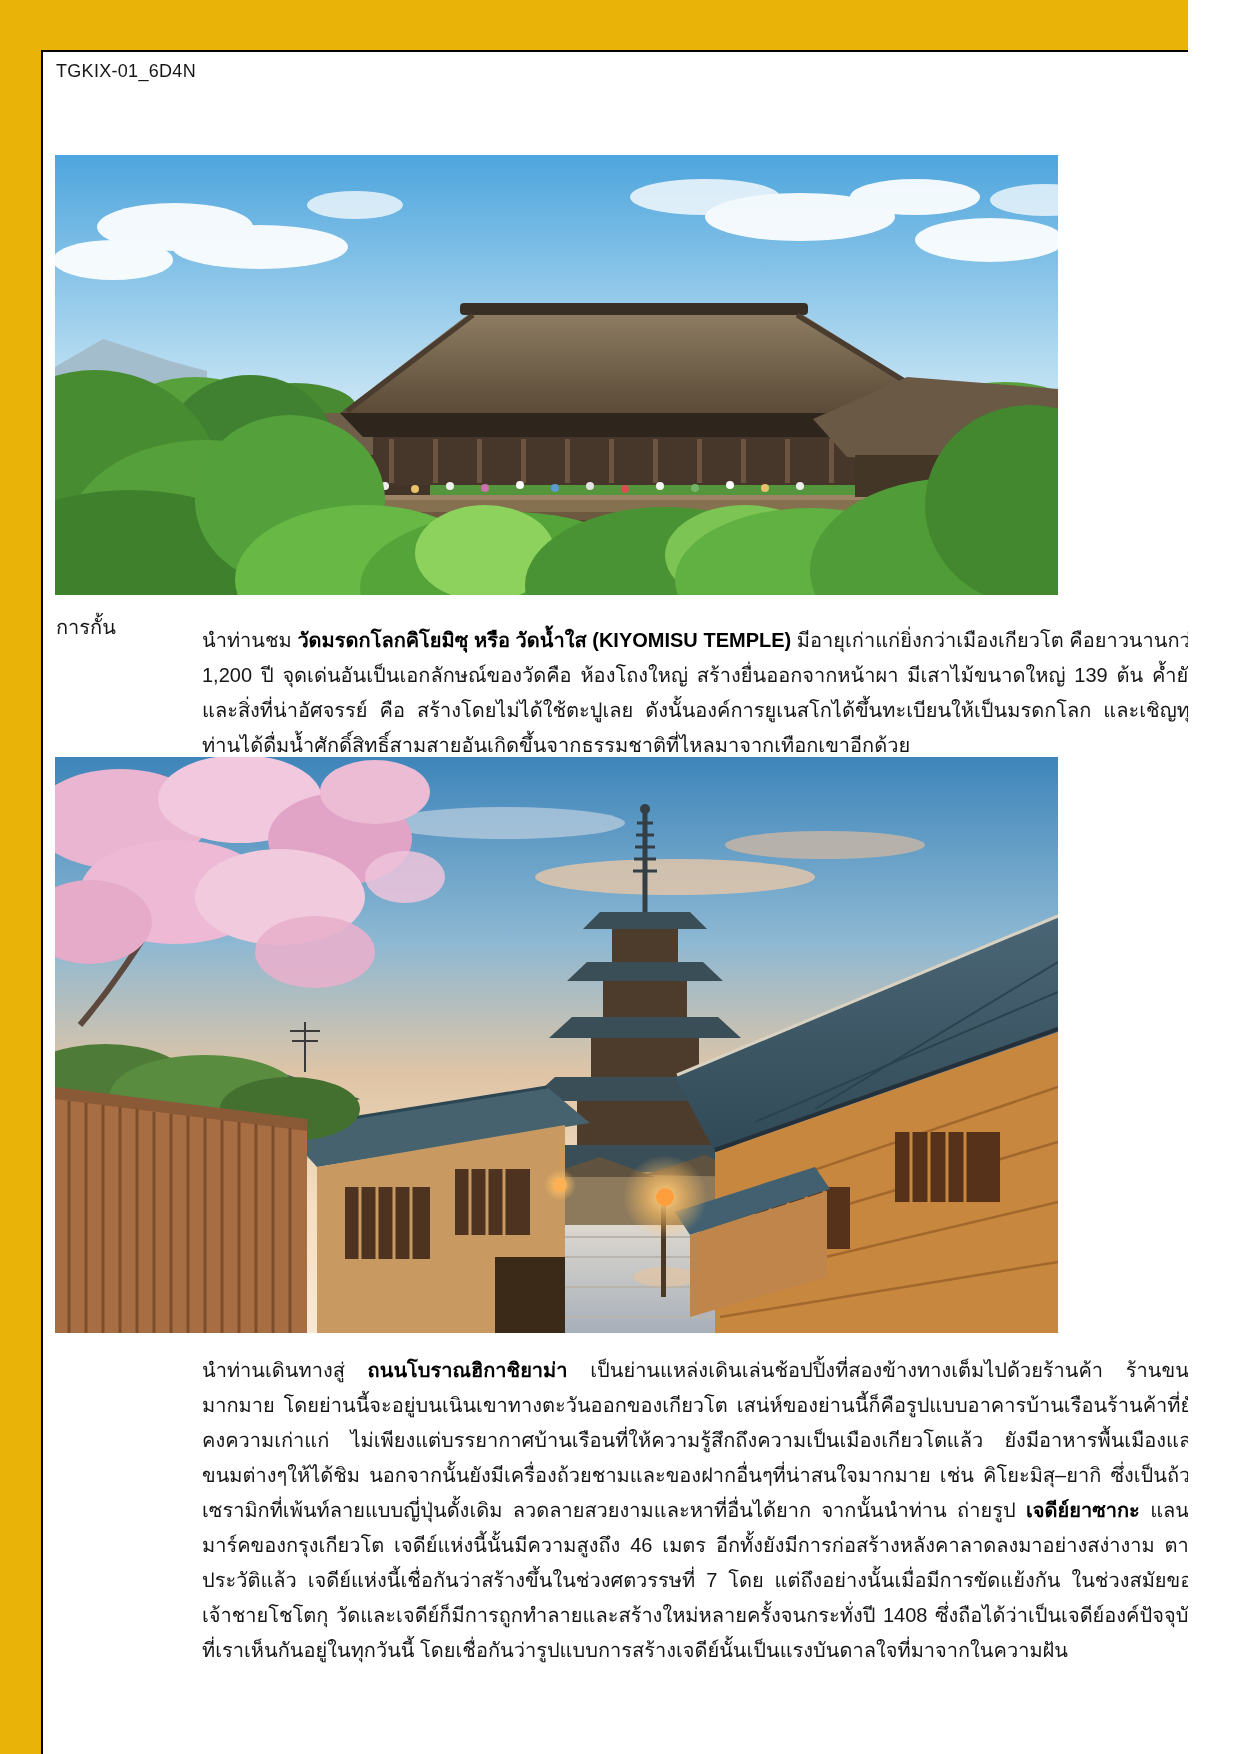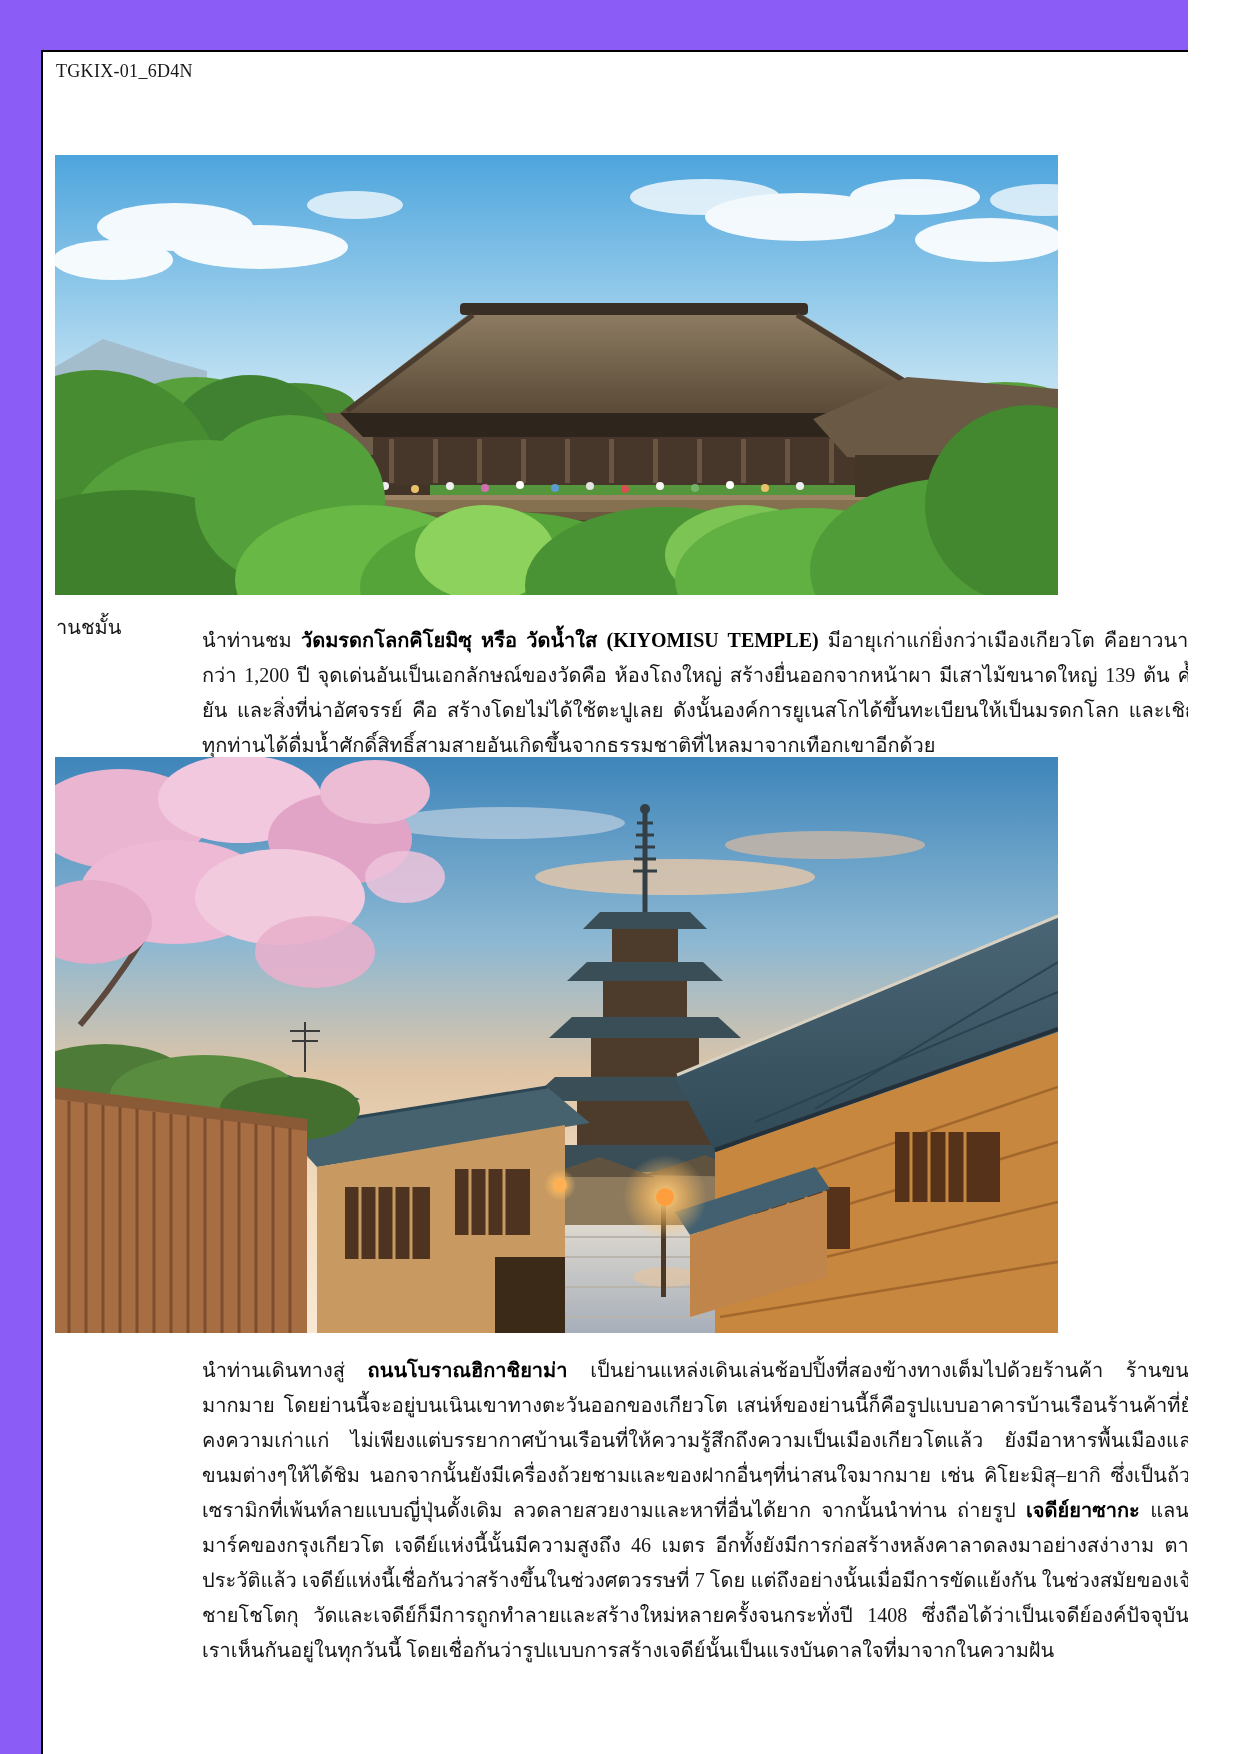--- a/index.html
+++ b/index.html
@@ -1,18 +1,18 @@
 <!DOCTYPE html>
 <html><head>
 <meta charset="utf-8">
 <style>
   html,body { margin:0; padding:0; background:#ffffff; }
   .page {
-    position:relative; width:1188px; height:1754px; background:#8b5cf6;
-    overflow:hidden; font-family:Liberation Serif, serif;
+    position:relative; width:1188px; height:1754px; background:#eab308;
+    overflow:hidden; font-family:Liberation Sans, sans-serif;
     color:#161616;
   }
   .frame {
     position:absolute; left:41px; top:50px; width:1154px; height:1760px;
     border:2px solid #000; box-sizing:border-box; background:#fff;
   }
   .doc-code { position:absolute; left:56px; top:61px; font-size:18px; letter-spacing:0.3px; }
   figure.photo { position:absolute; left:55px; margin:0; overflow:hidden; }
   .photo1 { top:155px; width:1003px; height:440px; }
   .photo2 { top:757px; width:1003px; height:576px; }
@@ -150,21 +150,21 @@
         <ellipse cx="430" cy="398" rx="70" ry="48" fill="#8ed25e"></ellipse>
         <ellipse cx="610" cy="430" rx="140" ry="78" fill="#4a9334"></ellipse>
         <ellipse cx="690" cy="400" rx="80" ry="50" fill="#7cc453"></ellipse>
         <ellipse cx="755" cy="425" rx="135" ry="72" fill="#61b042"></ellipse>
         <ellipse cx="900" cy="415" rx="145" ry="92" fill="#509c38"></ellipse>
         <ellipse cx="975" cy="350" rx="105" ry="100" fill="#43872f"></ellipse>
       </g>
     </svg>
   </figure>
 
-  <div class="step-label">านชมั้น</div>
+  <div class="step-label">การกั้น</div>
   <p class="para para1"><span>นำท่านชม </span><b>วัดมรดกโลกคิโยมิซุ หรือ วัดน้ำใส (KIYOMISU TEMPLE)</b><span> มีอายุเก่าแก่ยิ่งกว่าเมืองเกียวโต คือยาวนานกว่า 1,200 ปี จุดเด่นอันเป็นเอกลักษณ์ของวัดคือ ห้องโถงใหญ่ สร้างยื่นออกจากหน้าผา มีเสาไม้ขนาดใหญ่ 139 ต้น ค้ำยัน และสิ่งที่น่าอัศจรรย์ คือ สร้างโดยไม่ได้ใช้ตะปูเลย ดังนั้นองค์การยูเนสโกได้ขึ้นทะเบียนให้เป็นมรดกโลก และเชิญทุกท่านได้ดื่มน้ำศักดิ์สิทธิ์สามสายอันเกิดขึ้นจากธรรมชาติที่ไหลมาจากเทือกเขาอีกด้วย</span></p>
 
   <figure class="photo photo2">
     <svg width="1003" height="576" viewBox="0 0 1003 576">
       <title>Yasaka Pagoda above the old Higashiyama street at dusk with cherry blossoms and wooden houses</title>
       <defs>
         <linearGradient id="p2sky" x1="0" y1="0" x2="0" y2="1">
           <stop offset="0" stop-color="#3e85ba"></stop>
           <stop offset="0.32" stop-color="#8db8d3"></stop>
           <stop offset="0.55" stop-color="#dfc5a6"></stop>

